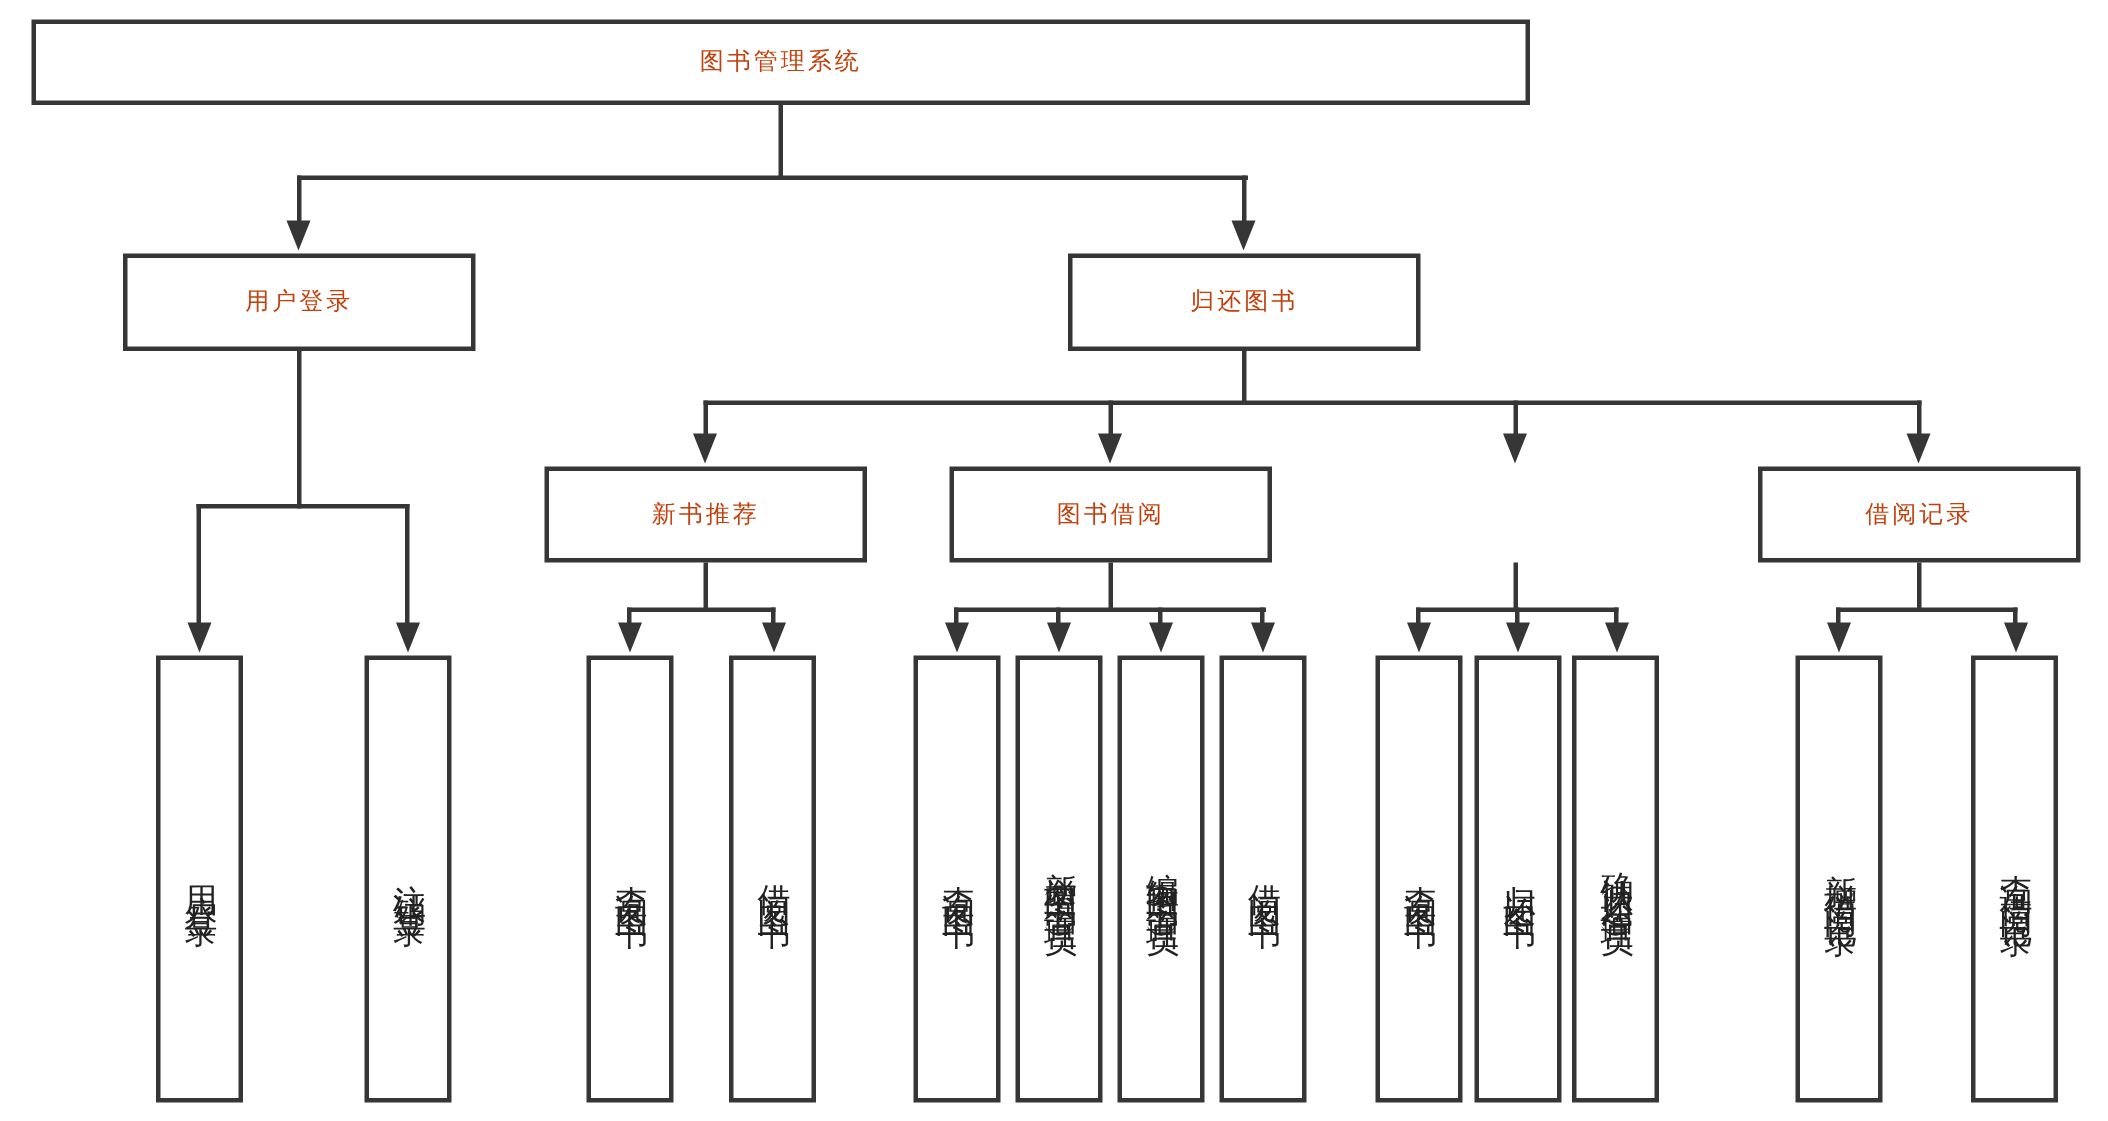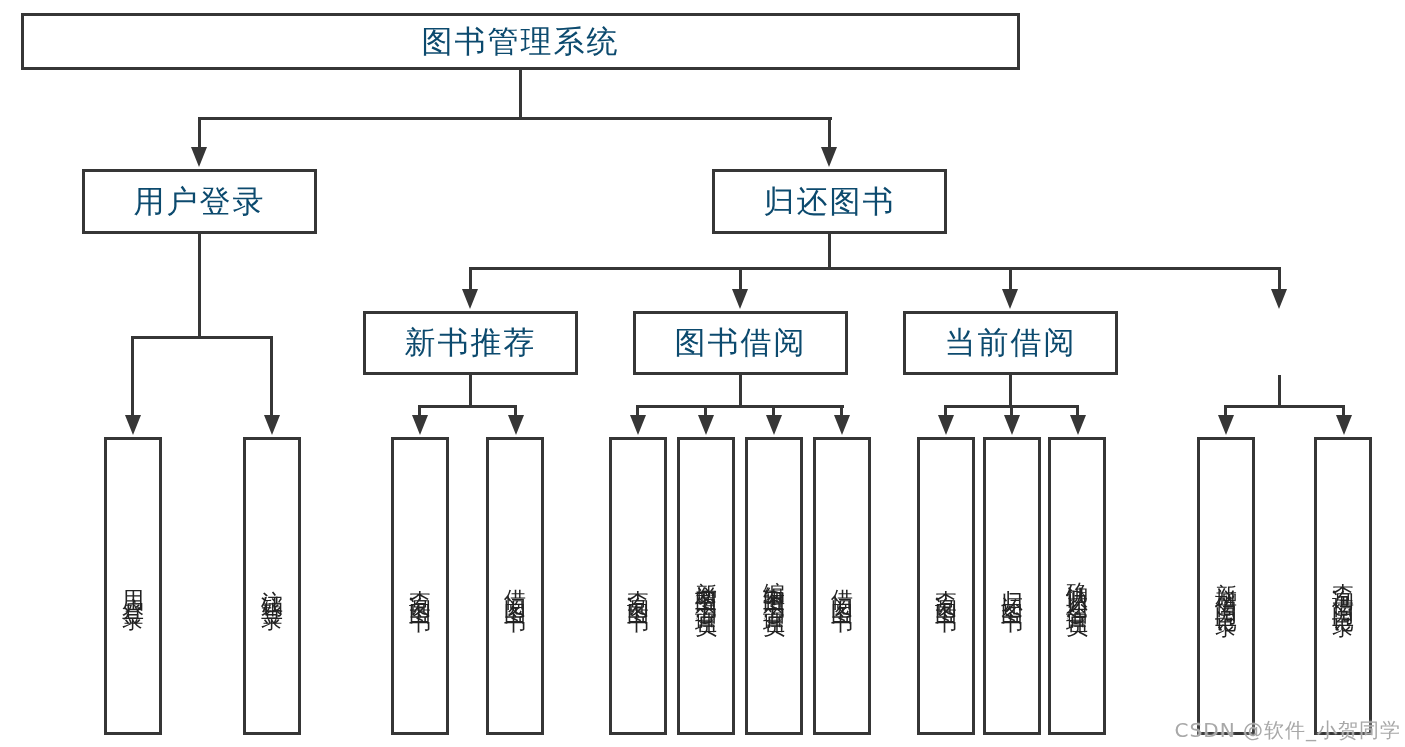--- a/index.html
+++ b/index.html
@@ -11,22 +11,22 @@
     overflow:hidden;
   }
   .box{
     position:absolute;
     box-sizing:border-box;
     border:3px solid #363636;
     background:#ffffff;
     display:flex;
     align-items:center;
     justify-content:center;
-    color:#0c4a6e;
-    font-size:31px;
+    color:#c2410c;
+    font-size:16px;
     letter-spacing:2px;
     white-space:nowrap;
   }
   .vbox{
     position:absolute;
     box-sizing:border-box;
     border:3px solid #363636;
     background:#ffffff;
     display:flex;
     align-items:center;
@@ -97,22 +97,22 @@
   <div class="arrow" style="left:1002px;top:289px;"></div>
   <div class="vline" style="left:1278px;top:267px;height:24px;"></div>
   <div class="arrow" style="left:1271px;top:289px;"></div>
 
   <div class="box" style="left:633px;top:311px;width:215px;height:64px;">
     <span>图书借阅</span>
   </div>
   <div class="box" style="left:363px;top:311px;width:215px;height:64px;">
     <span>新书推荐</span>
   </div>
-  <div class="box" style="left:903px;top:311px;width:215px;height:64px;">
-    <span>当前借阅</span>
+  <div class="box" style="left:1172px;top:311px;width:215px;height:64px;">
+    <span>借阅记录</span>
   </div>
 
   <div class="vline" style="left:469px;top:375px;height:33px;"></div>
   <div class="hline" style="left:418px;top:405px;width:99px;"></div>
   <div class="vline" style="left:418px;top:405px;height:12px;"></div>
   <div class="arrow" style="left:412px;top:415px;"></div>
   <div class="vline" style="left:514px;top:405px;height:12px;"></div>
   <div class="arrow" style="left:508px;top:415px;"></div>
 
   <div class="vline" style="left:739px;top:375px;height:33px;"></div>
@@ -179,15 +179,14 @@
     <span style="letter-spacing:5px;">确认归还（管理员）</span>
   </div>
 
   <div class="vbox" style="left:1197px;top:437px;width:58px;height:298px;">
     <span>新增借阅记录</span>
   </div>
   <div class="vbox" style="left:1314px;top:437px;width:58px;height:298px;">
     <span>查询借阅记录</span>
   </div>
 
-  <div id="watermark">CSDN @软件_小贺同学</div>
 
 </div>
 
 </body></html>

